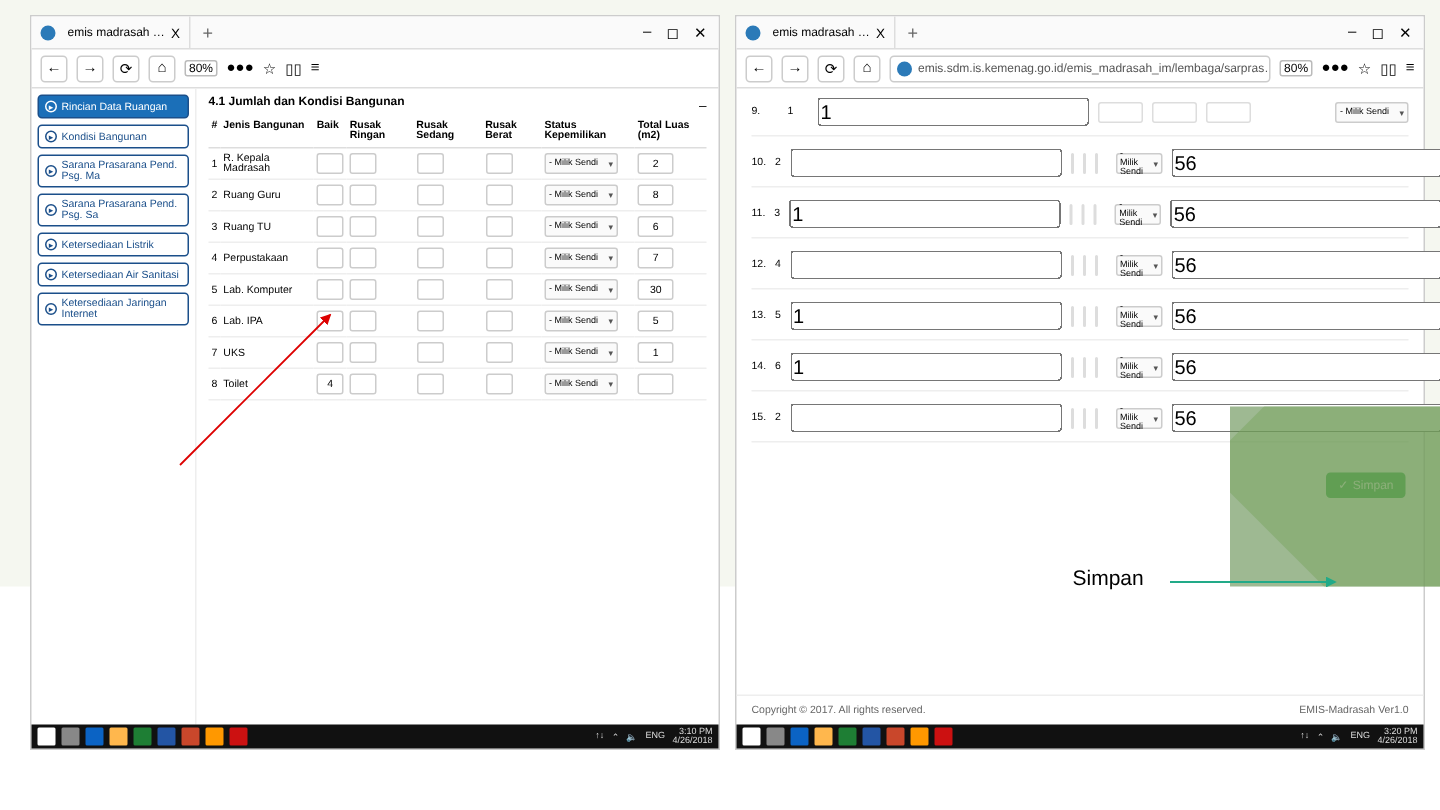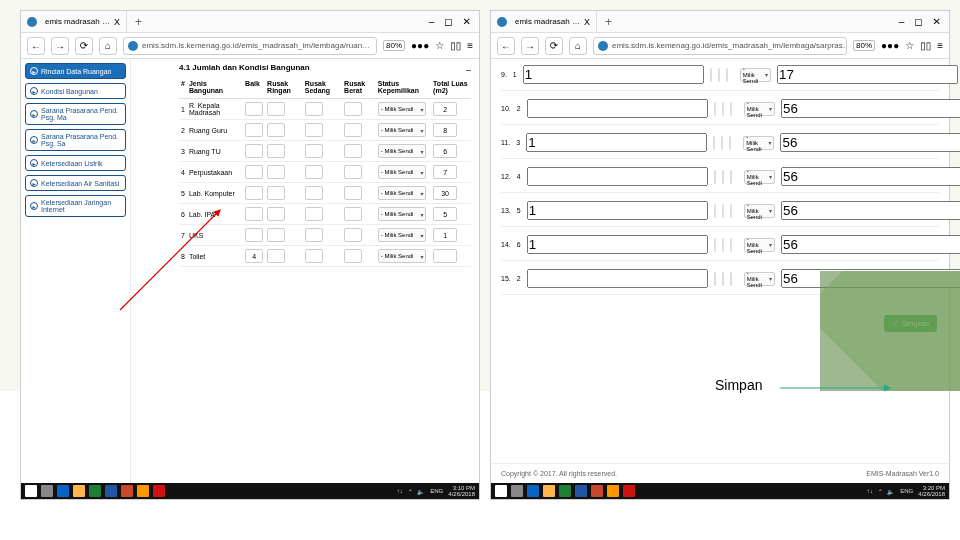--- a/index.html
+++ b/index.html
@@ -12,21 +12,21 @@
   .tab { display:flex; align-items:center; padding: 0 6px; height: 100%; border-right: 1px solid #ddd; font-size: 8px; gap:4px;}
   .tab .x { font-size:9px; }
   .tab-plus { padding: 0 8px; font-size: 12px; color: #666; }
   .win-controls { margin-left: auto; display:flex; gap:10px; padding-right:8px; font-size:10px;}
   .navbar { height: 26px; display:flex; align-items:center; padding: 0 6px; gap: 6px; border-bottom: 1px solid #ddd;}
   .navbtn { width: 18px; height: 18px; display:flex; align-items:center; justify-content:center; border:1px solid #ccc; border-radius:3px; font-size:10px;}
   .url { flex:1; height:18px; border:1px solid #ccc; border-radius:3px; font-size:8px; padding:0 4px; display:flex; align-items:center; color:#555; overflow:hidden; white-space:nowrap;}
   .favicon { width:10px; height:10px; border-radius:50%; background:#2b7ab8; display:inline-block; margin-right:4px; flex-shrink:0;}
   .zoom { font-size:8px; padding:0 2px; border:1px solid #bbb; border-radius:2px;}
   .icon-sm { font-size:10px;}
-  .body-area { display:flex; height: calc(100% - 22px - 26px - 16px); gap: 40px; }
+  .body-area { display:flex; height: calc(100% - 22px - 26px - 16px); }
   .sidebar { width: 110px; border-right:1px solid #eee; padding:4px; }
   .side-item { border:1px solid #1b4f8a; border-radius:3px; margin-bottom:4px; padding:3px 4px; font-size:7px; color:#1b4f8a; display:flex; align-items:center; gap:3px; background:#fff;}
   .side-item.active { background:#1b6fb8; color:#fff;}
   .side-item .dot { width:8px; height:8px; border:1px solid #1b4f8a; border-radius:50%; flex-shrink:0; display:flex; align-items:center; justify-content:center; font-size:6px;}
   .side-item.active .dot { border-color:#fff;}
   .main { flex:1; padding: 4px 8px; overflow:hidden; position:relative;}
   .section-title { font-size:8px; font-weight:bold; margin-bottom:4px;}
   .tbl { width:100%; border-collapse:collapse;}
   .tbl th { font-size:7px; font-weight:bold; text-align:left; padding:4px 2px; border-bottom:1px solid #ddd; vertical-align:top;}
   .tbl td { font-size:7px; padding:3px 2px; border-bottom:1px solid #eee; vertical-align:middle;}
@@ -78,24 +78,20 @@
         <span>–</span>
         <span>◻</span>
         <span>✕</span>
       </div>
     </div>
     <div class="navbar">
       <div class="navbtn">←</div>
       <div class="navbtn">→</div>
       <div class="navbtn">⟳</div>
       <div class="navbtn">⌂</div>
-      <div class="url">
-        <span class="favicon"></span>
-        <span>emis.sdm.is.kemenag.go.id/emis_madrasah_im/lembaga/ruan…</span>
-      </div>
       <span class="zoom">80%</span>
       <span class="icon-sm">●●●</span>
       <span class="icon-sm">☆</span>
       <span class="icon-sm">▯▯</span>
       <span class="icon-sm">≡</span>
     </div>
     <div class="body-area">
       <div class="sidebar">
         <div class="side-item active">
             <span class="dot">▸</span>
@@ -285,21 +281,20 @@
       <div class="right-rows" id="right-rows">
           <div class="rrow">
             <span class="idx">9.</span>
             <span class="nm">1</span>
             <input class="num" value="1" style="">
             <span class="hole"></span>
             <span class="hole"></span>
             <span class="hole"></span>
             <span style="flex:1"></span>
             <span class="sel">- Milik Sendi</span>
-            <input class="num wide" value="17" style="">
           </div>
           <div class="rrow">
             <span class="idx">10.</span>
             <span class="nm">2</span>
             <input class="num" value="" style="">
             <span class="hole"></span>
             <span class="hole"></span>
             <span class="hole"></span>
             <span style="flex:1"></span>
             <span class="sel">- Milik Sendi</span>

